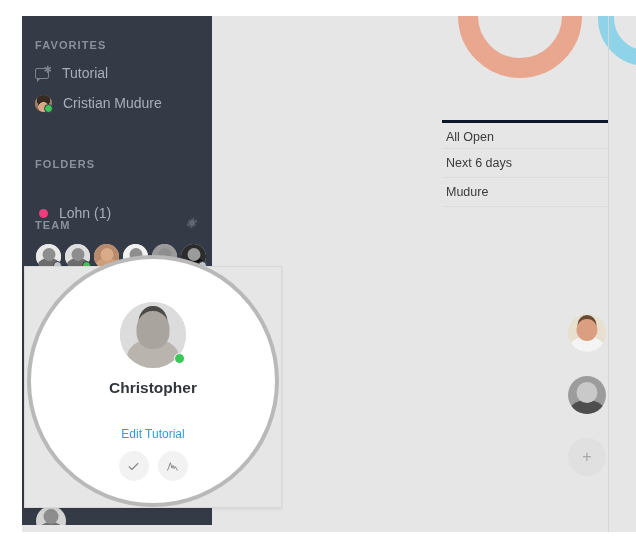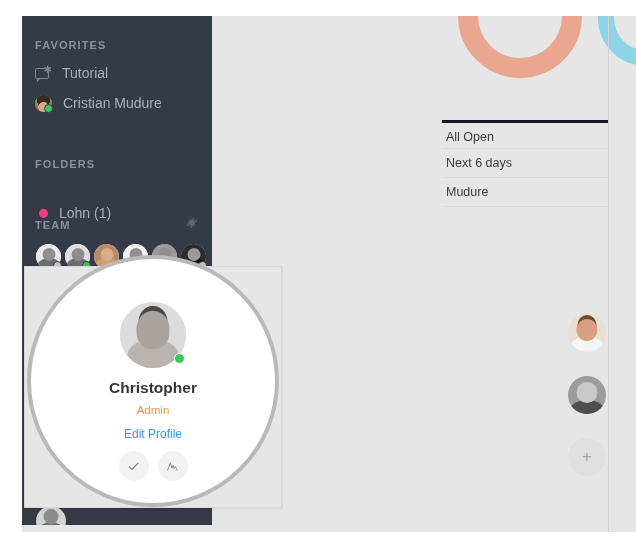--- a/index.html
+++ b/index.html
@@ -396,22 +396,21 @@
 
   <div id="profile-popup">
     <div id="magnifier-circle">
 
       <div id="popup-avatar">
         <span class="ph"></span>
         <span class="dot-status dot-online"></span>
       </div>
 
       <div id="popup-name">Christopher</div>
-      <div id="popup-role">Admin</div>
-      <div id="popup-edit-profile">Edit Profile</div>
+      <div id="popup-edit-profile">Edit Tutorial</div>
 
       <div id="popup-actions">
         <div class="pop-btn">
           <svg width="13" height="13" viewBox="0 0 24 24">
             <path d="M4 12.5l5 5L20 6.5" fill="none" stroke="#8a8a8a" stroke-width="2.2" stroke-linecap="round" stroke-linejoin="round"></path>
           </svg>
         </div>
         <div class="pop-btn">
           <svg width="13" height="13" viewBox="0 0 24 24">
             <path d="M3 19L8 5l3 10 2-5 2 6 2-4 4 7" fill="none" stroke="#8a8a8a" stroke-width="1.8" stroke-linecap="round" stroke-linejoin="round"></path>

